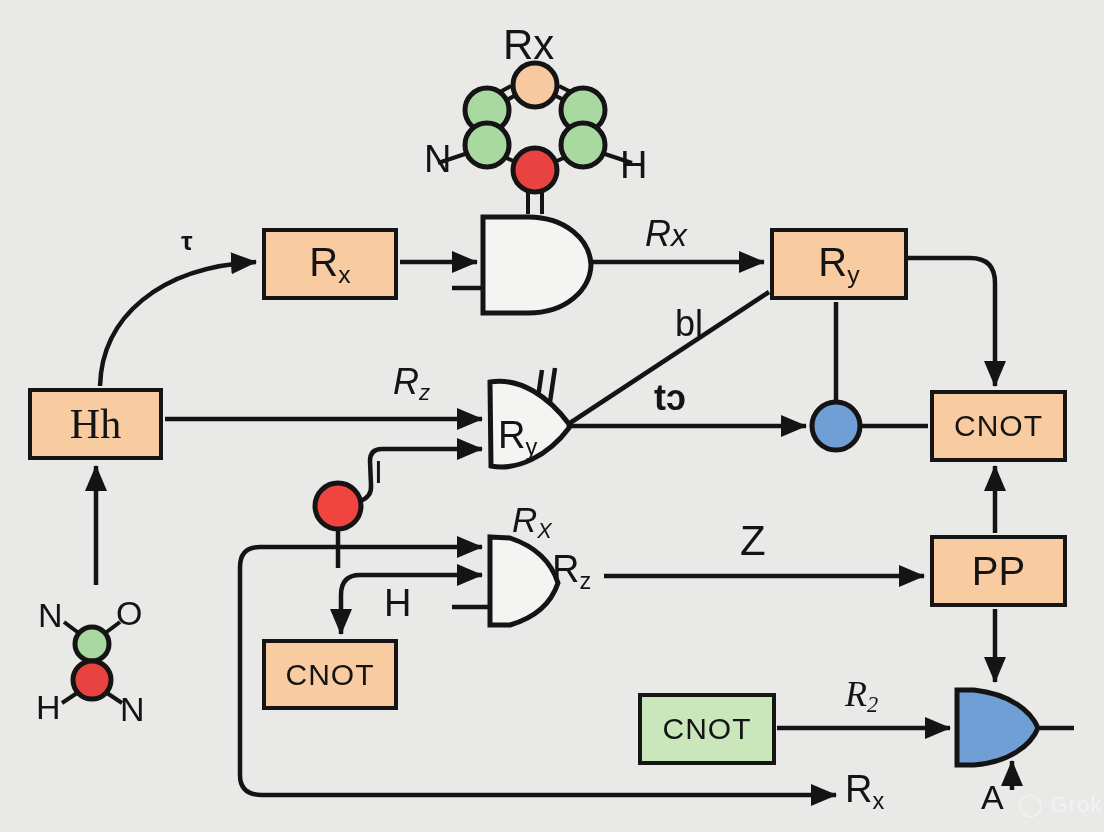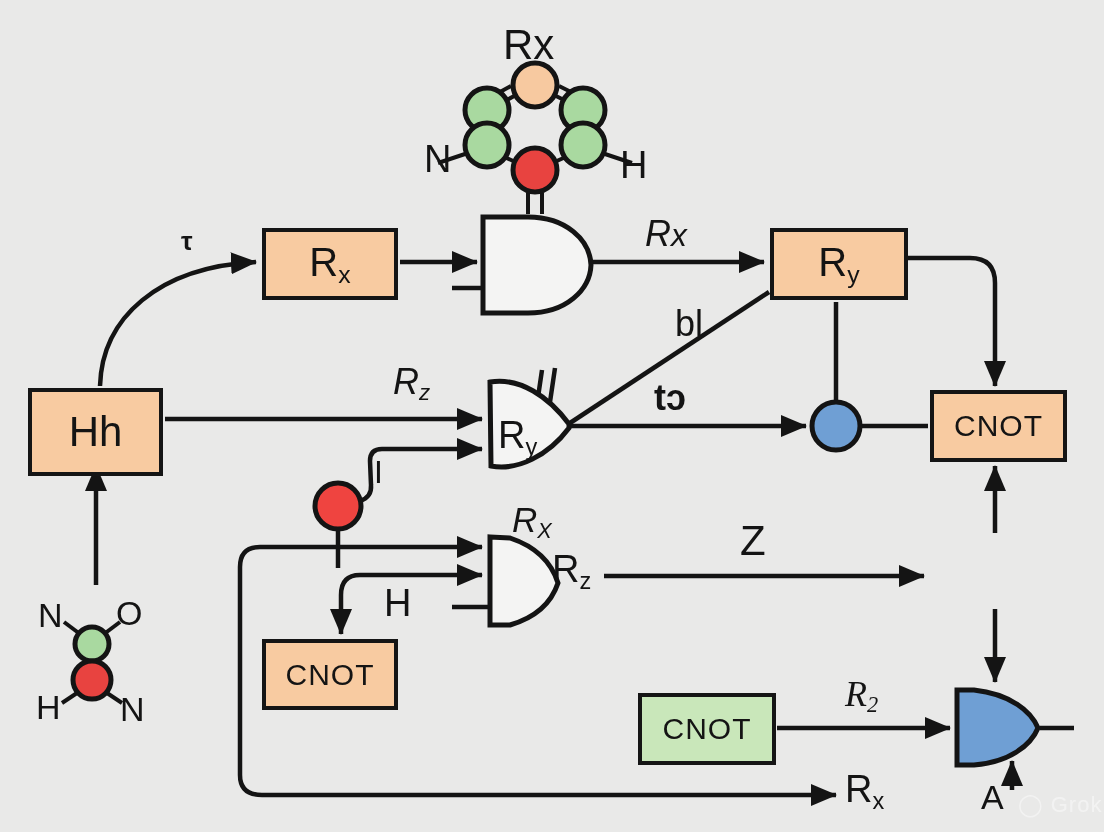--- a/index.html
+++ b/index.html
@@ -101,36 +101,39 @@
 
     <path fill="#f4f4f3" stroke="#141414" stroke-width="5" d="M483,217 L528,217 C566,217 590,240 591,265 C590,290 566,313 528,313 L483,313 Z"></path>
     <path fill="#f4f4f3" stroke="#141414" stroke-width="5" d="M490,382 C520,377 549,397 569,424 L569,428 C548,456 517,471 491,466 Z"></path>
     <path fill="#f4f4f3" stroke="#141414" stroke-width="5" d="M490,537 L510,538 C537,547 552,564 558,583 C551,604 534,618 510,625 L490,625 Z"></path>
     <path fill="#6f9fd4" stroke="#141414" stroke-width="5" d="M957,690 L974,690 C1010,694 1031,711 1038,728 C1031,745 1010,762 974,765 L957,765 Z"></path>
 
     <circle cx="836" cy="426" r="24" fill="#6f9fd4" stroke="#141414" stroke-width="5"></circle>
     <circle cx="338" cy="506" r="23" fill="#ef4440" stroke="#141414" stroke-width="5"></circle>
   </svg>
 
-  <div class="box big" style="left:28px;top:388px;width:135px;height:88px;">
+  <div class="box big" style="left:28px;top:388px;width:135px;height:72px;font-family:Liberation Serif, serif;">
     <span>Hh</span>
   </div>
 
   <div class="box" style="left:262px;top:228px;width:136px;height:72px;">
     <span><span>R</span><span class="sub">x</span></span>
   </div>
 
   <div class="box" style="left:770px;top:228px;width:138px;height:72px;">
     <span><span>R</span><span class="sub">y</span></span>
   </div>
 
   <div class="box cnot" style="left:930px;top:390px;width:137px;height:72px;">
     <span>CNOT</span>
   </div>
 
+  <div class="box" style="left:930px;top:535px;width:137px;height:72px;">
+    <span>PP</span>
+  </div>
 
   <div class="box cnot" style="left:262px;top:639px;width:136px;height:71px;">
     <span>CNOT</span>
   </div>
 
   <div class="box green cnot" style="left:638px;top:693px;width:138px;height:72px;">
     <span>CNOT</span>
   </div>
 
   <div class="lbl" style="left:498px;top:416px;font-size:38px;"><span>R</span><span class="sub">y</span></div>

